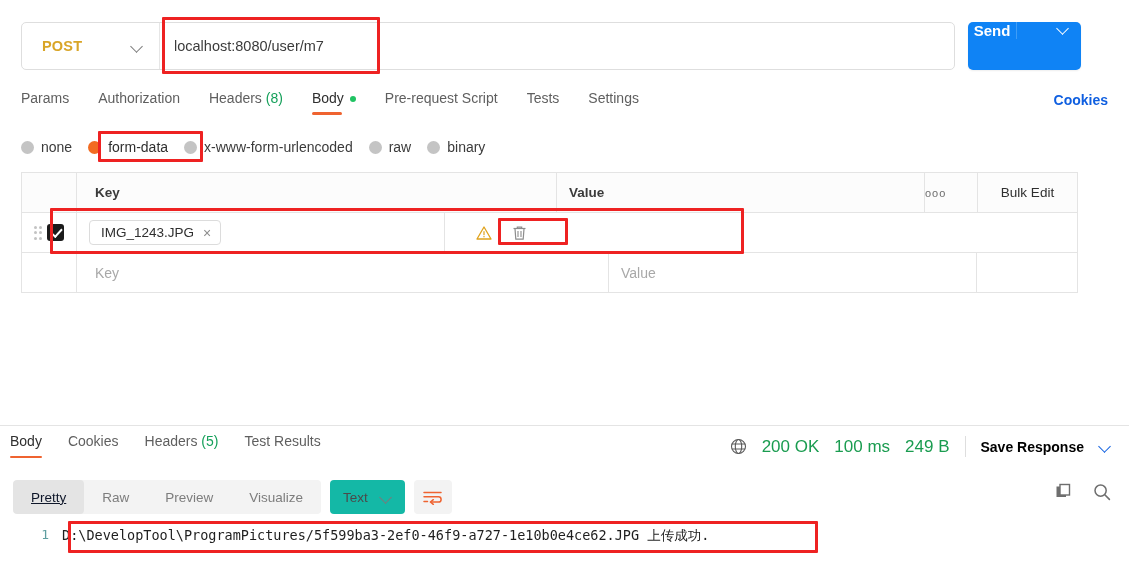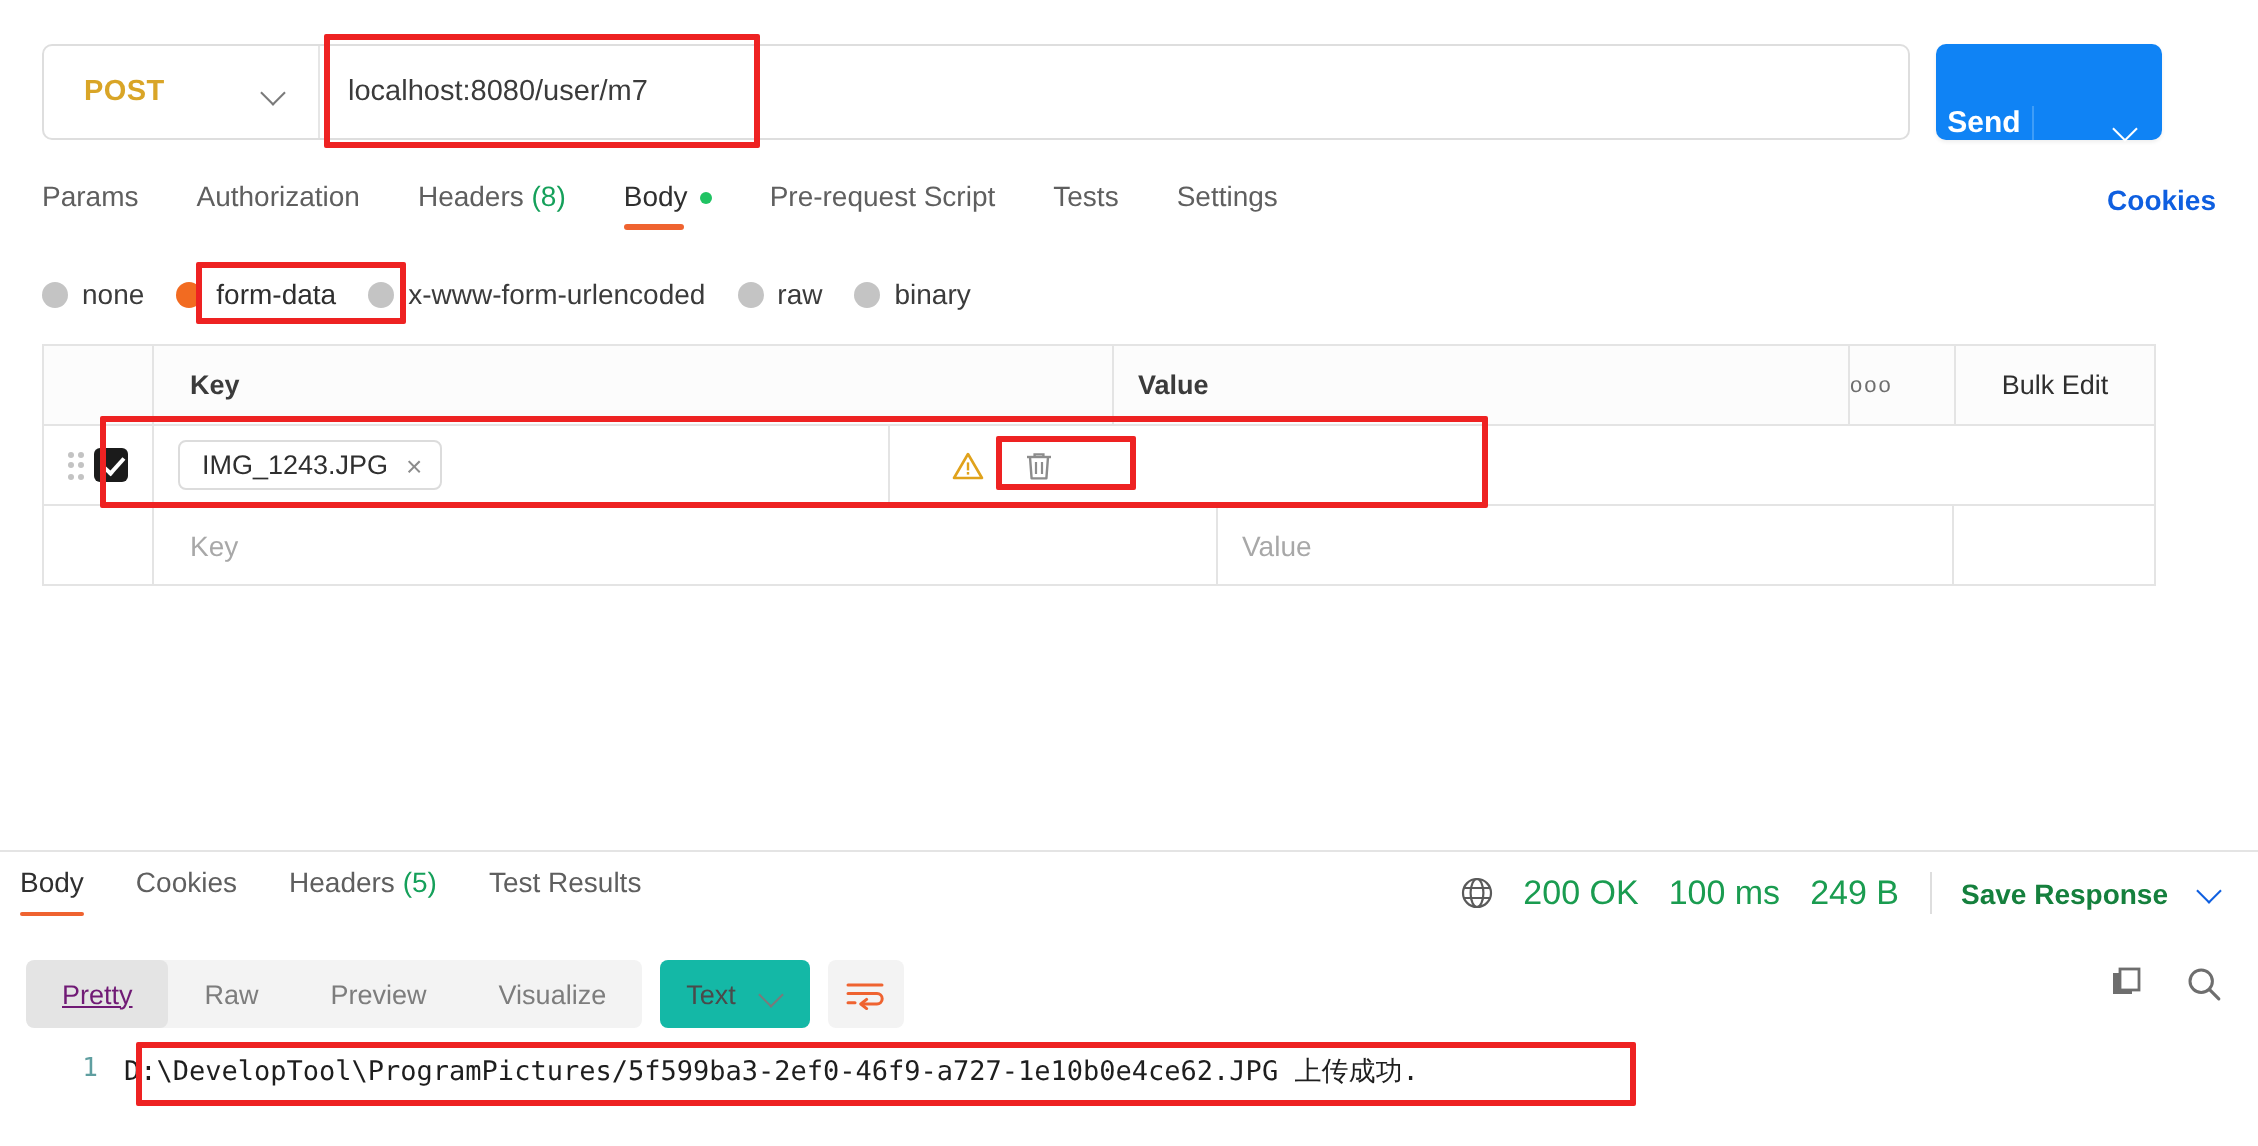--- a/index.html
+++ b/index.html
@@ -38,21 +38,21 @@
     transform: rotate(45deg);
   }
   .url-input {
     flex: 1; display: flex; align-items: center; padding: 0 14px;
     font-size: 14.5px; color: #3b3b3b; cursor: text;
   }
   .send-btn {
     position: absolute; left: 968px; top: 22px;
     width: 113px; height: 48px;
     background: #0f83f5; border-radius: 5px;
-    display: flex; align-items: flex-end; cursor: pointer;
+    display: flex; align-items: flex-start; cursor: pointer;
     box-shadow: 0 1px 2px rgba(0,0,0,.07);
     gap: 28px;
   }
   .send-main {
     flex: 1; display: flex; align-items: center; justify-content: center;
     color: #fff; font-size: 15px; font-weight: 700;
     border-right: 1px solid #3f9df7;
   }
   .send-caret { width: 36px; display: flex; align-items: center; justify-content: center; }
   .send-caret .chev::before { border-color: #fff; }
@@ -169,35 +169,35 @@
   }
   .restab .cnt { color: #15a05a; }
 
   .resp-meta {
     position: absolute; right: 18px; top: 436px;
     display: flex; align-items: center; gap: 15px;
   }
   .globe { width: 17px; height: 17px; }
   .mval { font-size: 17px; color: #1a9c50; font-weight: 400; }
   .meta-div { width: 1px; height: 21px; background: #dedede; }
-  .save-resp { font-size: 14px; color: #15803d; font-weight: 700; cursor: pointer; }
+  .save-resp { font-size: 14px; color: #000000; font-weight: 700; cursor: pointer; }
   .save-resp-caret .chev::before { border-color: #0f5fe0; }
 
   
   .resp-tb {
     position: absolute; left: 13px; top: 480px; display: flex; align-items: center; gap: 9px;
   }
   .seg {
     display: flex; background: #f3f3f3; border-radius: 4px; overflow: hidden; height: 34px;
   }
   .seg-item {
     display: flex; align-items: center; padding: 0 18px;
     font-size: 13.5px; color: #7d7d7d; cursor: pointer;
   }
-  .seg-item.active { background: #e4e4e4; color: #701a75; border-radius: 4px; text-decoration: underline; }
+  .seg-item.active { background: #e4e4e4; color: #0f172a; border-radius: 4px; text-decoration: underline; }
   .sel-box {
     display: flex; align-items: center; gap: 12px;
     background: #14b8a6; border-radius: 4px; height: 34px; padding: 0 13px;
     font-size: 13.5px; color: #4a4a4a; cursor: pointer;
   }
   .wrap-btn {
     width: 38px; height: 34px; background: #f3f3f3; border-radius: 4px;
     display: flex; align-items: center; justify-content: center; cursor: pointer;
   }
   .resp-tools {

